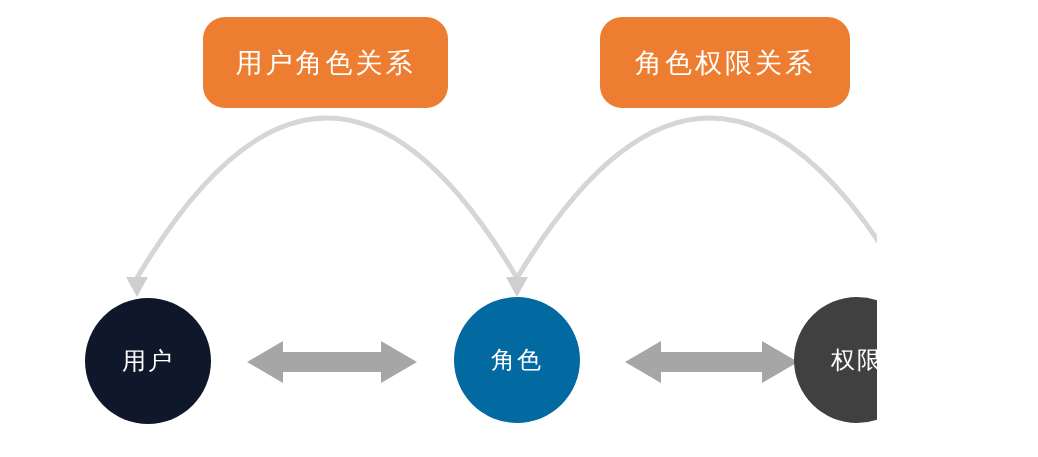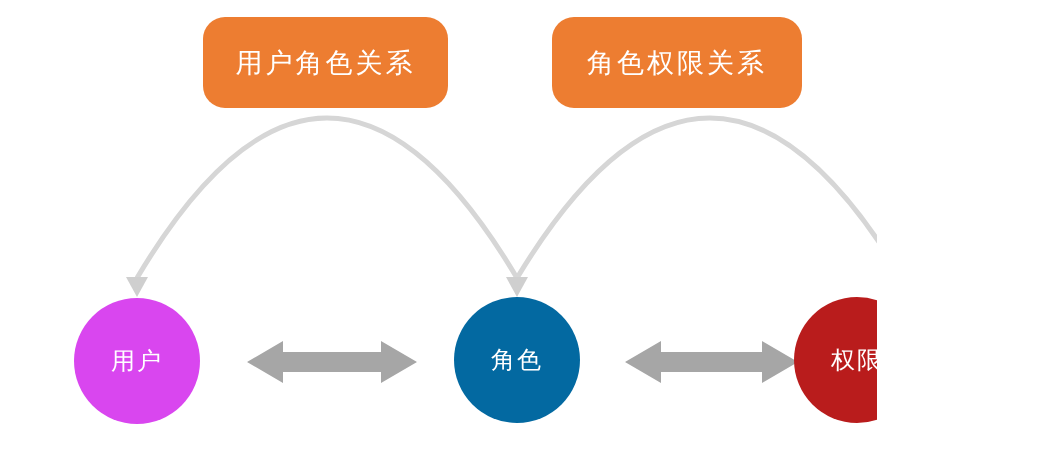--- a/index.html
+++ b/index.html
@@ -30,36 +30,36 @@
     border-radius: 22px;
     display: flex;
     align-items: center;
     justify-content: center;
     color: #ffffff;
     font-size: 27px;
     letter-spacing: 3px;
     box-sizing: border-box;
   }
   .relation-box.box-1 { left: 203px; width: 245px; }
-  .relation-box.box-2 { left: 552px; width: 250px; }
+  .relation-box.box-2 { left: 600px; width: 250px; }
   .node-circle {
     position: absolute;
     width: 126px;
     height: 126px;
     border-radius: 50%;
     display: flex;
     align-items: center;
     justify-content: center;
     color: #ffffff;
     font-size: 24px;
     letter-spacing: 2px;
   }
-  .node-user       { left: 74px;  top: 298px; background: #d946ef; }
+  .node-user       { left: 85px;  top: 298px; background: #0f172a; }
   .node-role       { left: 454px; top: 297px; background: #0369a1; }
-  .node-permission { left: 794px; top: 297px; background: #b91c1c; font-family: Liberation Mono, monospace; }
+  .node-permission { left: 794px; top: 297px; background: #404040; font-family: Liberation Mono, monospace; }
 </style>
 </head>
 <body>
 
 <div class="canvas">
 
   <svg class="connector-layer" width="1038" height="457" viewBox="0 0 1038 457" xmlns="http://www.w3.org/2000/svg">
 
     <path d="M 137 278 Q 327 -42 517 278" fill="none" stroke="#D6D6D6" stroke-width="5"></path>
     <path d="M 517 278 Q 710 -42 902 278" fill="none" stroke="#D6D6D6" stroke-width="5"></path>

